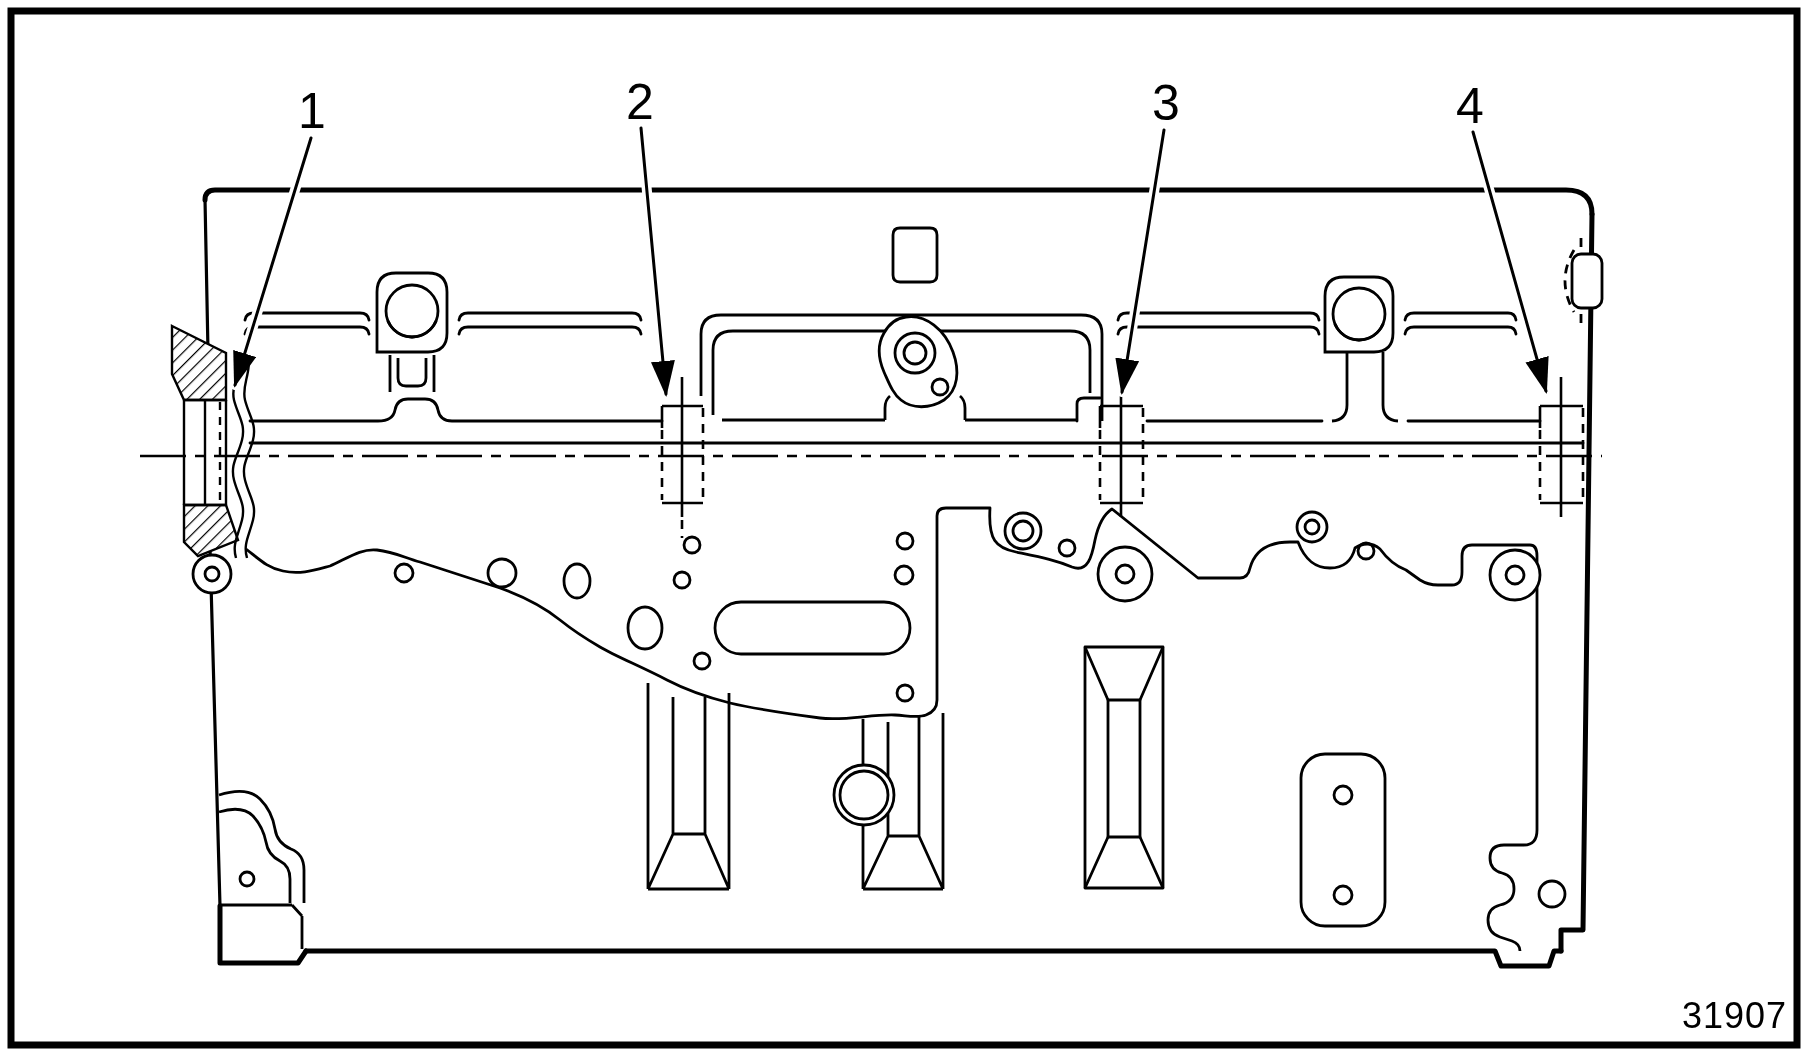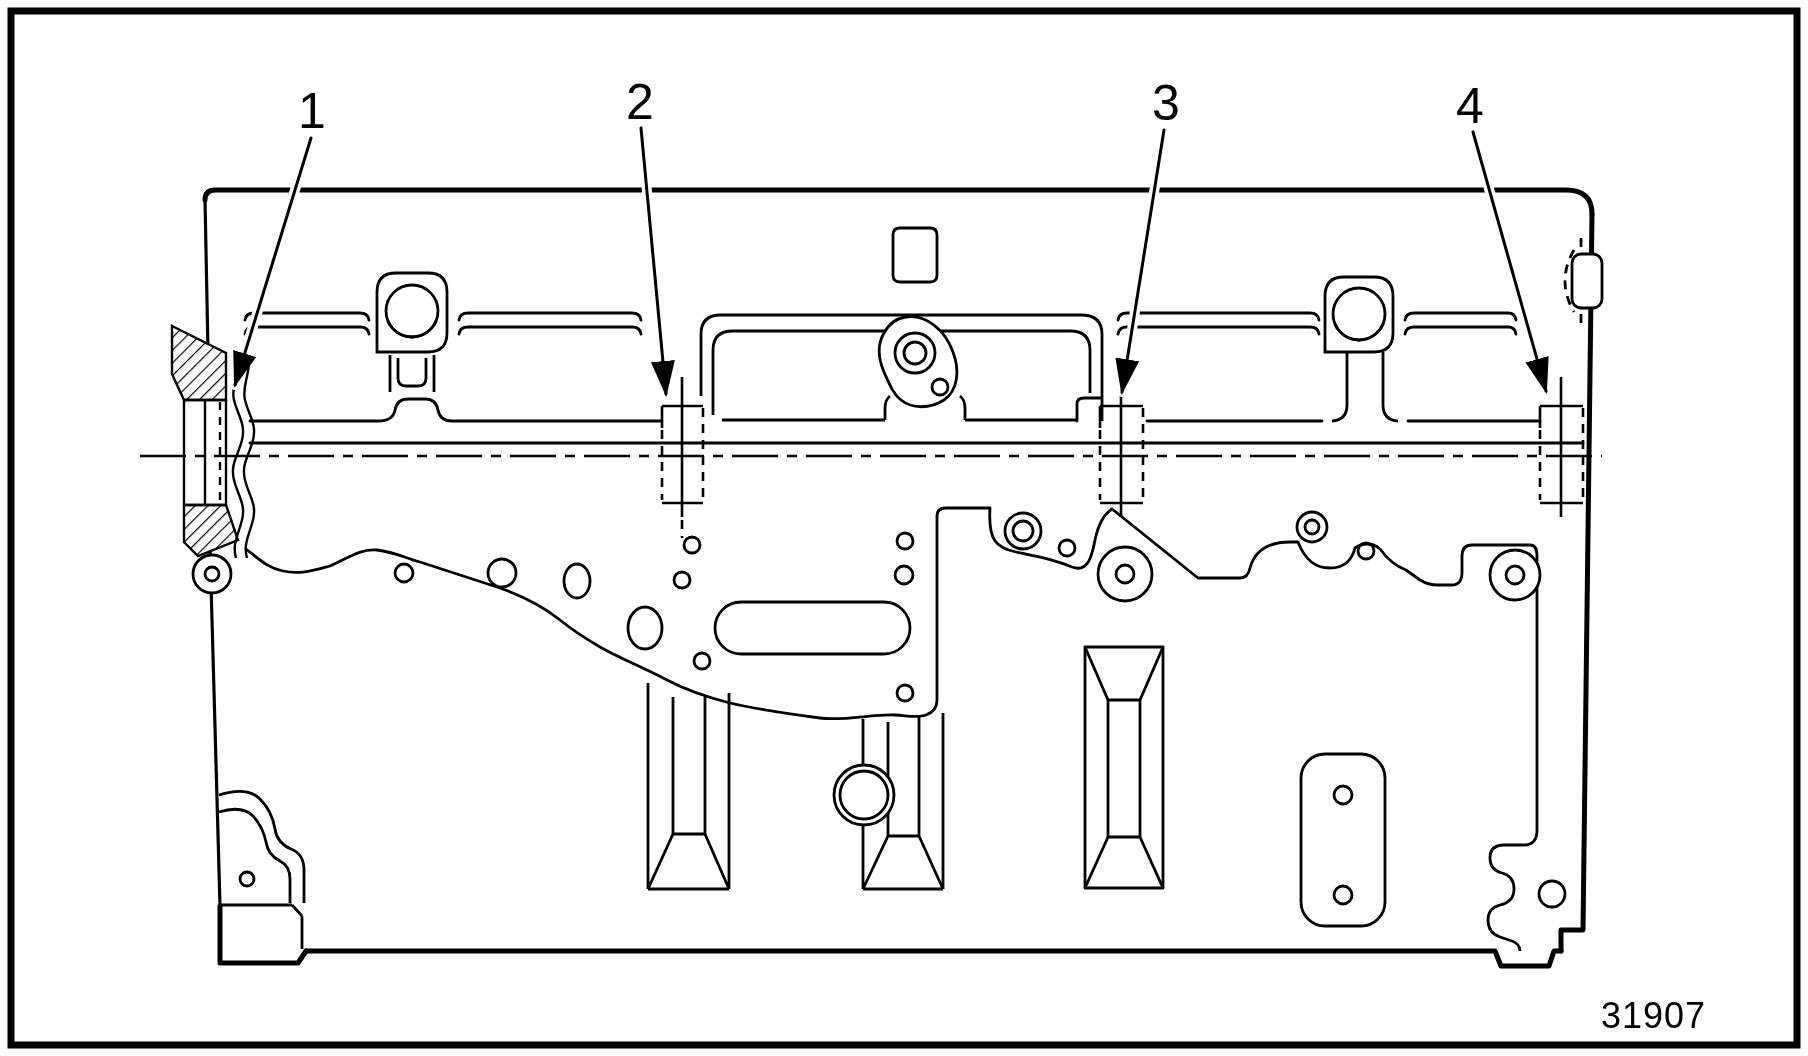--- a/index.html
+++ b/index.html
@@ -208,15 +208,15 @@
     <path d="M1164,130 L1122,392" stroke="#000" stroke-width="3" marker-end="url(#arr)"></path>
     <path d="M1473,132 L1546,391" stroke="#000" stroke-width="3" marker-end="url(#arr)"></path>
   </g>
 </svg>
 
 <div class="callout" style="left:312px;top:111px">1</div>
 <div class="callout" style="left:640px;top:102px">2</div>
 <div class="callout" style="left:1166px;top:103px">3</div>
 <div class="callout" style="left:1470px;top:106px">4</div>
 
-<div class="fignum" style="left:1601px;top:995px">31907</div>
+<div class="fignum" style="left:1682px;top:995px">31907</div>
 
 </div>
 
 </body></html>

